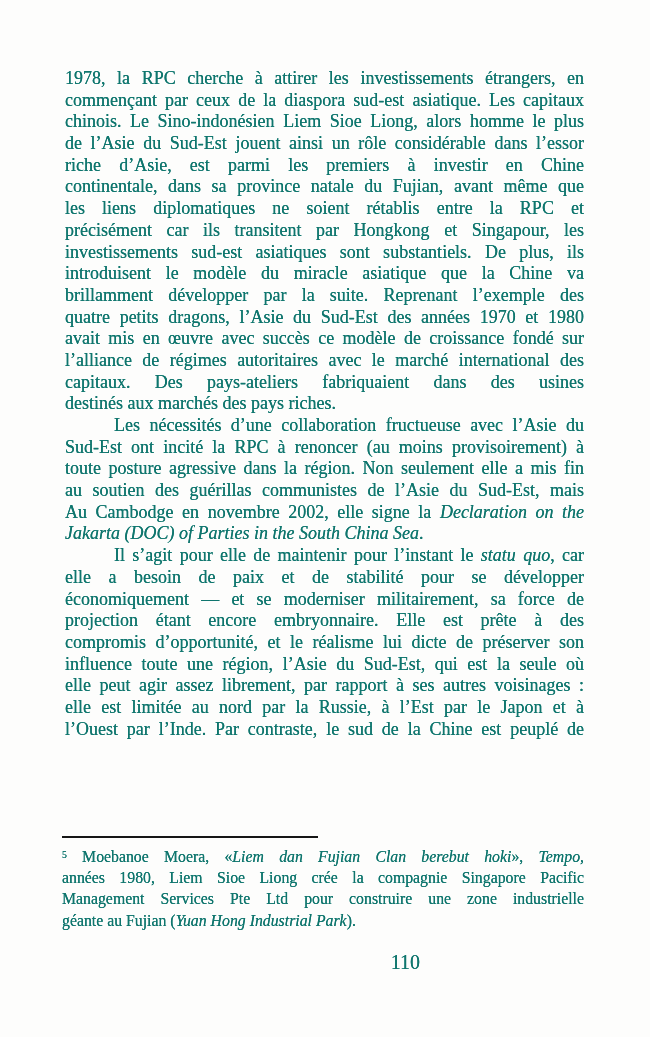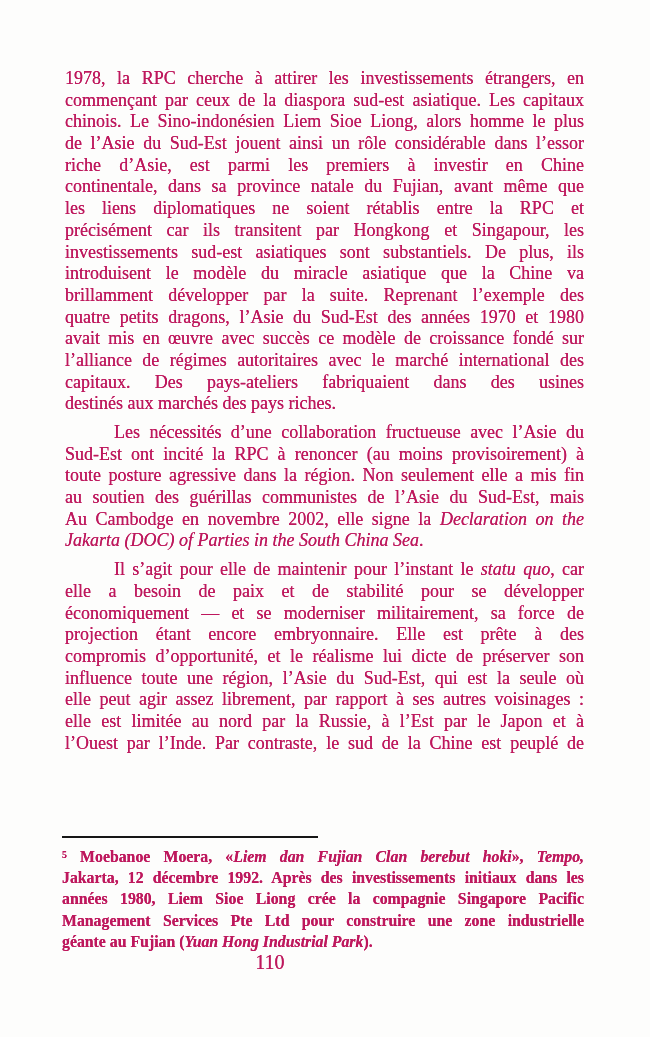--- a/index.html
+++ b/index.html
@@ -1,29 +1,29 @@
 <!DOCTYPE html>
 <html lang="fr"><head>
 <meta charset="utf-8">
 <style>
   html,body{margin:0;padding:0;background:#ffffff;}
   .page{
     position:relative;
     width:650px;height:1037px;
     background:#fdfdfc;
-    color:#be185d;
+    color:#0f766e;
     font-family:"Liberation Serif","DejaVu Serif",serif;
     overflow:hidden;
   }
   .text-block{
     position:absolute;left:65px;top:68px;width:519px;
     font-size:18px;line-height:21.7px;
     text-shadow:0 0 0.4px currentColor;
   }
-  .para + .para{margin-top:7px;}
+  .para + .para{}
   .line{
     text-align:justify;
     text-align-last:justify;
     height:21.7px;
     overflow:hidden;
   }
   .para.indent .line:first-child{text-indent:49px;}
   .line.lastline{text-align-last:left;}
   .it{font-style:italic;}
   sup{
@@ -33,26 +33,25 @@
     line-height:0;
   }
   .footnote-rule{
     position:absolute;left:62px;top:836px;
     width:256px;height:2px;background:#161616;
   }
   .footnote{
     position:absolute;left:62px;top:846px;width:522px;
     font-size:15.8px;line-height:21.2px;
     text-shadow:0 0 0.3px currentColor;
-    font-weight:bold;
   }
   .footnote .line{height:21.2px;}
   .folio{
     position:absolute;left:120px;top:951px;width:300px;
-    text-align:center;font-size:20px;
+    text-align:right;font-size:20px;
     text-shadow:0 0 0.3px currentColor;
   }
 </style>
 </head>
 <body>
 
 <div class="page">
   <div class="text-block">
       <div class="para">
         <div class="line"><span>1978, la RPC cherche à attirer les investissements étrangers, en</span></div>
@@ -89,20 +88,19 @@
         <div class="line"><span>influence toute une région, l’Asie du Sud-Est, qui est la seule où</span></div>
         <div class="line"><span>elle peut agir assez librement, par rapport à ses autres voisinages :</span></div>
         <div class="line"><span>elle est limitée au nord par la Russie, à l’Est par le Japon et à</span></div>
         <div class="line"><span>l’Ouest par l’Inde. Par contraste, le sud de la Chine est peuplé de</span></div>
       </div>
     </div>
   <div class="footnote-rule"></div>
   <div class="footnote">
       <div class="para">
         <div class="line"><sup>5</sup><span> Moebanoe Moera, «</span><span class="it">Liem dan Fujian Clan berebut hoki</span><span>», </span><span class="it">Tempo,</span></div>
-        <div class="line"><span>Jakarta, 12 décembre 1992. Après des investissements initiaux dans les</span></div>
         <div class="line"><span>années 1980, Liem Sioe Liong crée la compagnie Singapore Pacific</span></div>
         <div class="line"><span>Management Services Pte Ltd pour construire une zone industrielle</span></div>
         <div class="line lastline"><span>géante au Fujian (</span><span class="it">Yuan Hong Industrial Park</span><span>).</span></div>
       </div>
     </div>
   <div class="folio">110</div>
 </div>
 
 </body></html>

